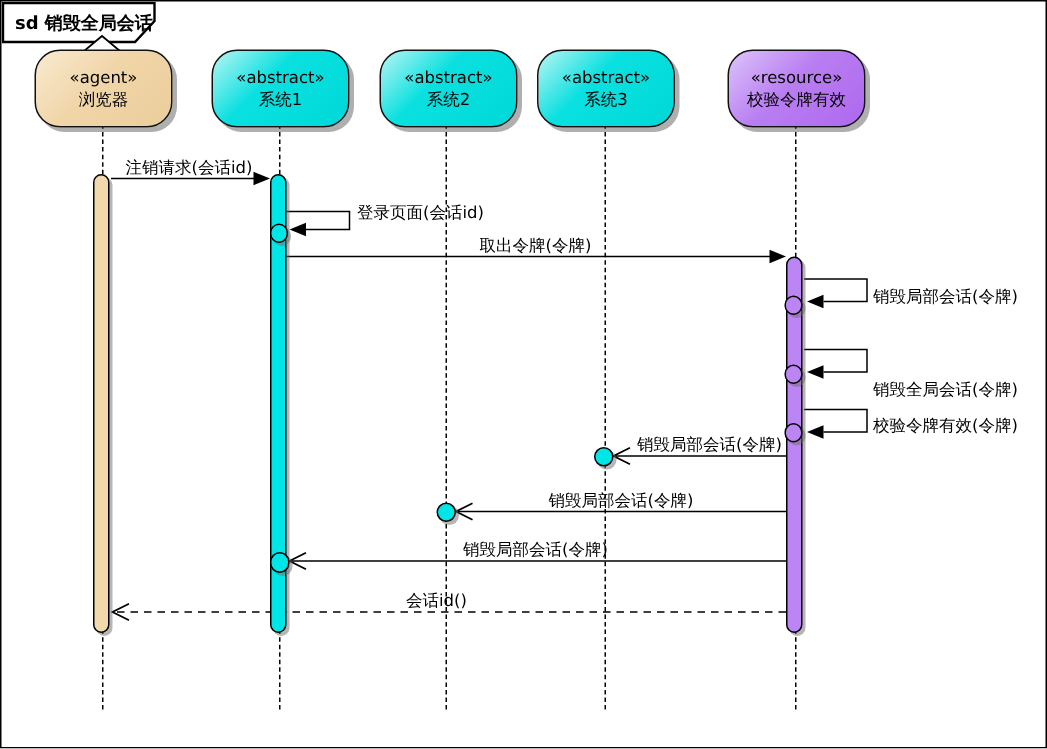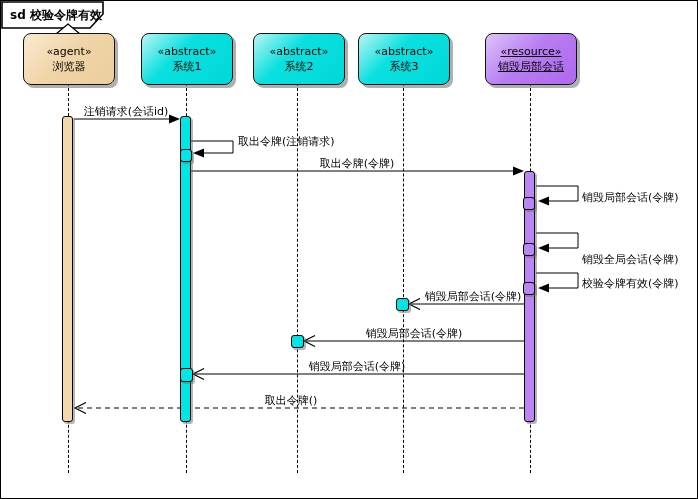--- a/index.html
+++ b/index.html
@@ -12,34 +12,34 @@
   
   .lifeline{position:absolute;top:82px;height:390px;width:0;border-left:1px dashed #000;}
 
   
   .head{position:absolute;top:32px;width:90px;height:50px;border:1.5px solid #111;border-radius:8px;
         box-shadow:3px 3px 0 rgba(110,110,110,.55);display:flex;flex-direction:column;align-items:center;justify-content:center;gap:4px;}
   .head .stereo{font-size:11px;color:#000;line-height:11px;}
   .head .lname{font-size:11px;color:#000;line-height:12px;}
   .head.tan{background:linear-gradient(135deg,#f9ead0 0%,#f0d5a8 45%,#ecce9c 100%);}
   .head.cyan{background:linear-gradient(135deg,#b9f6f3 0%,#0ae0e0 40%,#00d8d8 100%);}
-  .head.purple{background:linear-gradient(135deg,#ddc4fa 0%,#b97ef2 45%,#ae68ee 100%);text-decoration:underline;}
+  .head.purple{background:linear-gradient(135deg,#ddc4fa 0%,#b97ef2 45%,#ae68ee 100%);}
 
   
   .act{position:absolute;border:1.3px solid #000;border-radius:3px;box-shadow:2px 2px 0 rgba(110,110,110,.5);box-sizing:border-box;}
   .act.tan{background:#f2d9ac;}
   .act.cyan{background:#00e6e6;}
   .act.purple{background:#bb86f3;}
 
   
   .msg{position:absolute;font-size:11px;color:#000;white-space:nowrap;line-height:13px;}
   .msg.centered{transform:translateX(-50%);text-align:center;}
 
   svg.overlay{position:absolute;left:0;top:0;z-index:2;}
-  .z1{z-index:1;} .z3{z-index:3;} .z4{z-index:4;}
+  .z1{z-index:1;} .z3{z-index:3;border-radius:17px;} .z4{z-index:4;}
 </style>
 </head>
 <body>
 
 <div class="canvas">
 
   <div class="lifeline z1" style="left:67px"></div>
   <div class="lifeline z1" style="left:185px"></div>
   <div class="lifeline z1" style="left:296px"></div>
   <div class="lifeline z1" style="left:402px"></div>
@@ -76,60 +76,60 @@
     <polyline points="314,334.5 303,340 314,345.5" fill="none" stroke="#000" stroke-width="1.2"></polyline>
 
     <line x1="523" y1="373" x2="192" y2="373" stroke="#000" stroke-width="1"></line>
     <polyline points="203,367.5 192,373 203,378.5" fill="none" stroke="#000" stroke-width="1.2"></polyline>
 
     <line x1="523" y1="407" x2="74" y2="407" stroke="#000" stroke-width="1" stroke-dasharray="5,4"></line>
     <polyline points="85,401.5 74,407 85,412.5" fill="none" stroke="#000" stroke-width="1.2"></polyline>
   </svg>
 
   <div class="frame-tab z4">
-    <div class="tab-text">sd 校验令牌有效</div>
+    <div class="tab-text">sd 销毁全局会话</div>
   </div>
 
   <div class="head tan z3" style="left:22px">
     <div class="stereo">«agent»</div>
     <div class="lname">浏览器</div>
   </div>
   <div class="head cyan z3" style="left:140px">
     <div class="stereo">«abstract»</div>
     <div class="lname">系统1</div>
   </div>
   <div class="head cyan z3" style="left:252px">
     <div class="stereo">«abstract»</div>
     <div class="lname">系统2</div>
   </div>
   <div class="head cyan z3" style="left:357px">
     <div class="stereo">«abstract»</div>
     <div class="lname">系统3</div>
   </div>
   <div class="head purple z3" style="left:484px">
     <div class="stereo">«resource»</div>
-    <div class="lname">销毁局部会话</div>
+    <div class="lname">校验令牌有效</div>
   </div>
 
   <div class="act tan z3" style="left:61px;top:115px;width:11px;height:306px"></div>
   <div class="act cyan z3" style="left:179px;top:115px;width:11px;height:306px"></div>
   <div class="act purple z3" style="left:523px;top:170px;width:11px;height:251px"></div>
 
   <div class="act cyan z3" style="left:179px;top:148px;width:12px;height:13px"></div>
   <div class="act purple z3" style="left:522px;top:196px;width:12px;height:13px"></div>
   <div class="act purple z3" style="left:522px;top:242px;width:12px;height:13px"></div>
   <div class="act purple z3" style="left:522px;top:281px;width:12px;height:13px"></div>
   <div class="act cyan z3" style="left:395px;top:297px;width:13px;height:13px"></div>
   <div class="act cyan z3" style="left:290px;top:334px;width:13px;height:13px"></div>
   <div class="act cyan z3" style="left:179px;top:367px;width:13px;height:14px"></div>
 
   <div class="msg centered z4" style="left:125px;top:104px">注销请求(会话id)</div>
-  <div class="msg z4" style="left:237px;top:134px">取出令牌(注销请求)</div>
+  <div class="msg z4" style="left:237px;top:134px">登录页面(会话id)</div>
   <div class="msg centered z4" style="left:356px;top:156px">取出令牌(令牌)</div>
   <div class="msg z4" style="left:581px;top:190px">销毁局部会话(令牌)</div>
   <div class="msg z4" style="left:581px;top:252px">销毁全局会话(令牌)</div>
   <div class="msg z4" style="left:581px;top:276px">校验令牌有效(令牌)</div>
   <div class="msg centered z4" style="left:472px;top:289px">销毁局部会话(令牌)</div>
   <div class="msg centered z4" style="left:413px;top:326px">销毁局部会话(令牌)</div>
   <div class="msg centered z4" style="left:356px;top:359px">销毁局部会话(令牌)</div>
-  <div class="msg centered z4" style="left:290px;top:393px">取出令牌()</div>
+  <div class="msg centered z4" style="left:290px;top:393px">会话id()</div>
 
 </div>
 
 </body></html>

